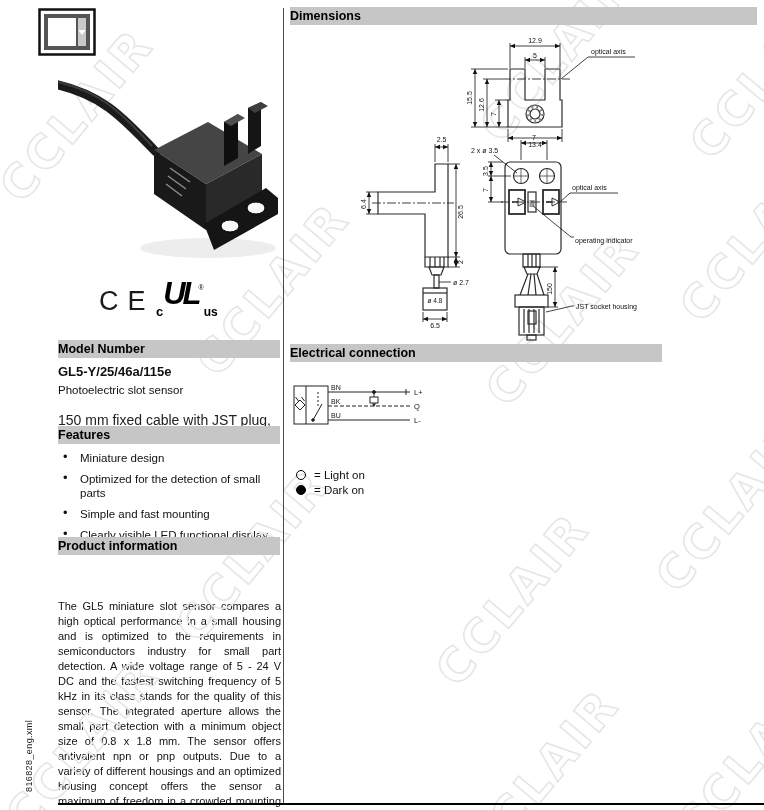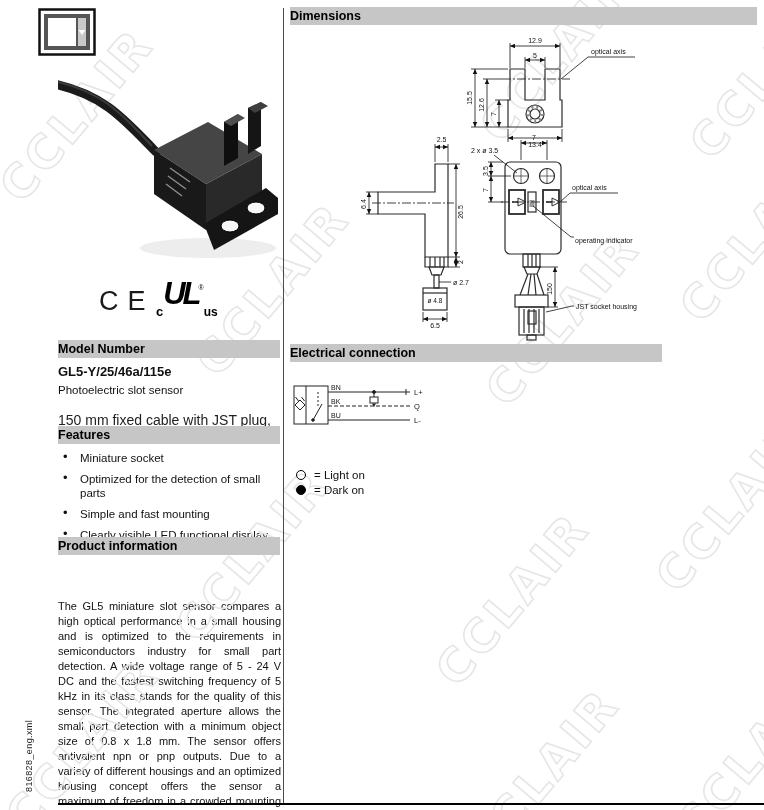--- a/index.html
+++ b/index.html
@@ -93,21 +93,21 @@
     <span class="ul-c">c</span><span class="ul-big">UL</span><span class="ul-r">®</span><span class="ul-us">us</span>
   </div>
 
   <div class="secbar" style="left:58px;top:340px;width:222px">Model Number</div>
   <div class="model-num">GL5-Y/25/46a/115e</div>
   <div class="prod-type">Photoelectric slot sensor</div>
   <div class="cable-desc">150 mm fixed cable with JST plug, 3-pin</div>
 
   <div class="secbar" style="left:58px;top:426px;width:222px">Features</div>
   <div class="features-list">
-    <div class="feat-item">Miniature socket</div>
+    <div class="feat-item">Miniature design</div>
     <div class="feat-item">Optimized for the detection of small parts</div>
     <div class="feat-item">Simple and fast mounting</div>
     <div class="feat-item">Clearly visible LED functional display</div>
   </div>
 
   <div class="secbar" style="left:58px;top:537px;width:222px">Product information</div>
   <div class="prodinfo">The GL5 miniature slot sensor compares a high optical performance in a small housing and is optimized to the requirements in semiconductors industry for small part detection. A wide voltage range of 5 - 24 V DC and the fastest switching frequency of 5 kHz in its class stands for the quality of this sensor. The integrated aperture allows the small part detection with a minimum object size of 0.8 x 1.8 mm. The sensor offers antivalent npn or pnp outputs. Due to a variety of different housings and an optimized housing concept offers the sensor a maximum of freedom in a crowded mounting environment.</div>
 
   <div class="doc-code">816828_eng.xml</div>
 

